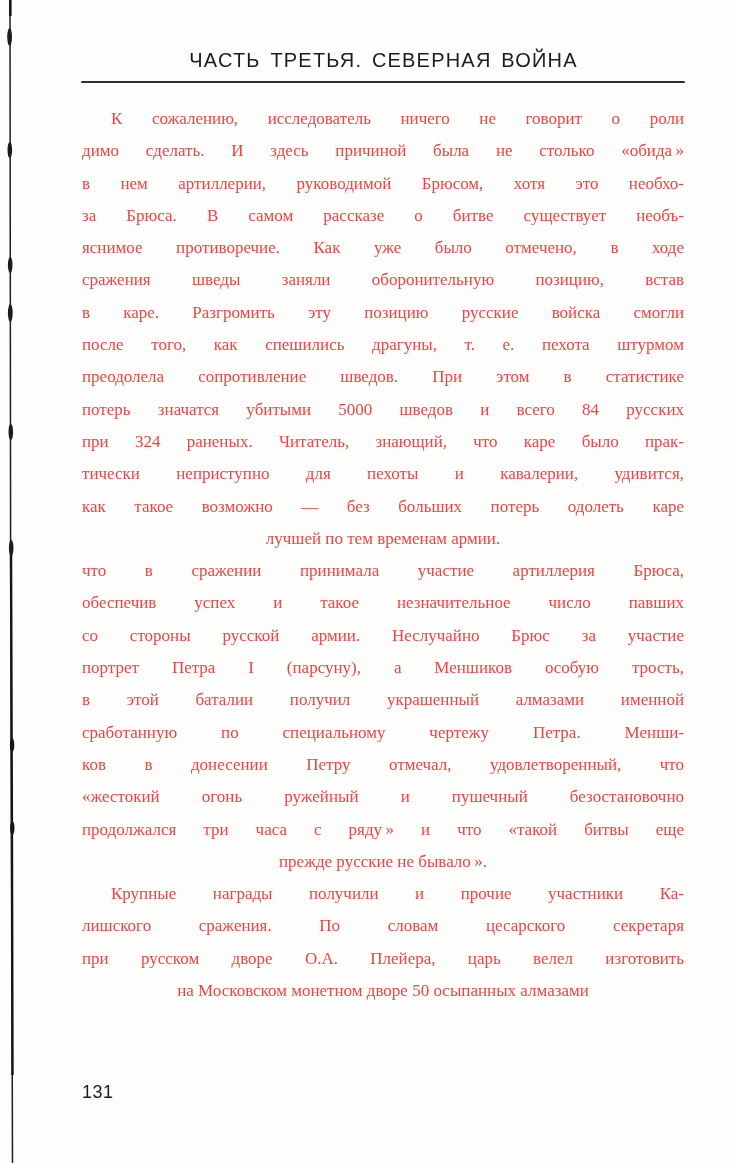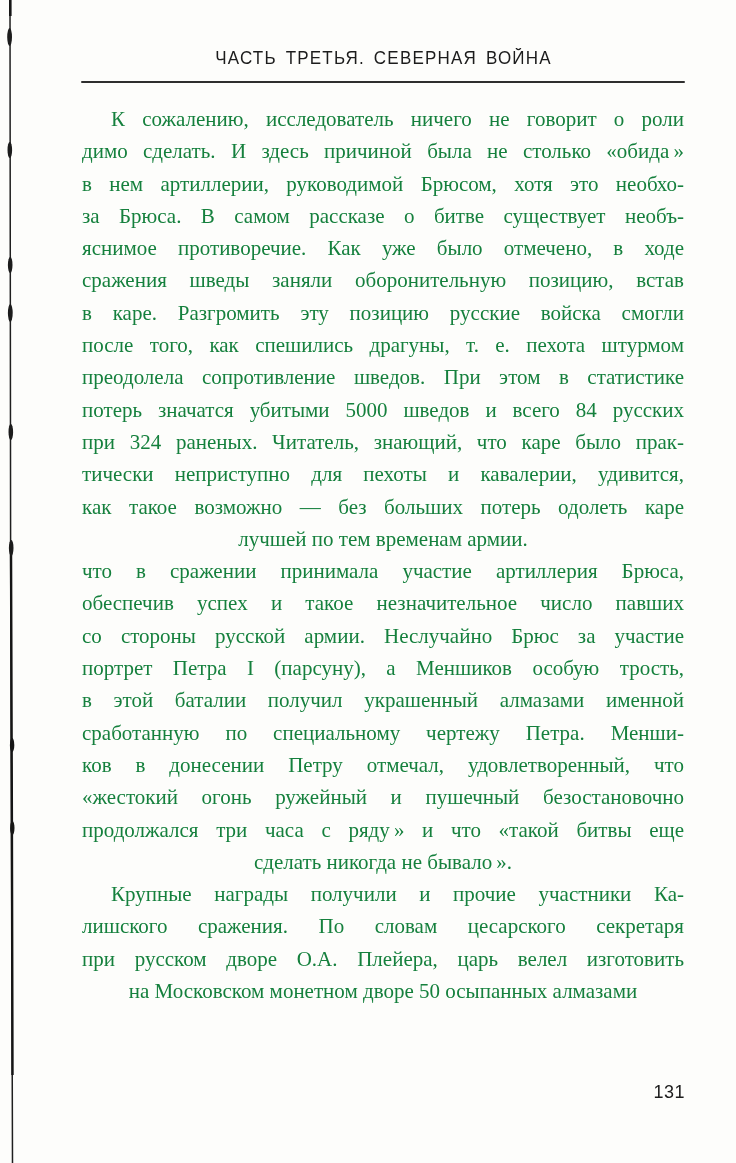--- a/index.html
+++ b/index.html
@@ -16,59 +16,59 @@
   .edge-artifact {
     position:absolute; left:0; top:0;
     width:26px; height:1163px;
     pointer-events:none;
   }
   .running-header {
     position:absolute;
     left:82px; top:49px; width:603px;
     text-align:center;
     font-family:"Liberation Sans","DejaVu Sans",sans-serif;
-    font-size:17px;
+    font-size:20px;
     letter-spacing:1.2px;
     word-spacing:3px;
     color:#1c1c1c;
     transform:scaleY(1.05);
   }
   .header-rule {
     position:absolute;
     left:81px; top:81px; width:604px; height:2px;
     background:#2e2e2e;
     border-radius:1px;
   }
   .body-text {
     position:absolute;
     left:82px; top:103px; width:602px;
   }
   .line {
     height:32.3px;
     line-height:32.3px;
-    font-size:21px;
+    font-size:17px;
     text-align:justify;
     overflow:hidden;
     white-space:normal;
-    color:#15803d;
+    color:#ef4444;
     font-family:Liberation Serif, serif;
   }
   .line::after {
     content:"";
     display:inline-block;
     width:100%;
     height:0;
   }
   .line.first { text-indent:29px; }
   .line.last  { text-align:center; }
   .line.last::after { content:none; }
   .page-number {
     position:absolute;
     left:82px; top:1082px; width:603px;
-    text-align:right;
+    text-align:left;
     font-family:"Liberation Sans","DejaVu Sans",sans-serif;
     font-size:18px;
     letter-spacing:0.5px;
     color:#1c1c1c;
   }
 </style>
 </head>
 <body>
 
 <div class="page">
@@ -108,21 +108,21 @@
       <div class="line last">лучшей по тем временам армии.</div>
       <div class="line">что в сражении принимала участие артиллерия Брюса,</div>
       <div class="line">обеспечив успех и такое незначительное число павших</div>
       <div class="line">со стороны русской армии. Неслучайно Брюс за участие</div>
       <div class="line">портрет Петра I (парсуну), а Меншиков особую трость,</div>
       <div class="line">в этой баталии получил украшенный алмазами именной</div>
       <div class="line">сработанную по специальному чертежу Петра. Менши-</div>
       <div class="line">ков в донесении Петру отмечал, удовлетворенный, что</div>
       <div class="line">«жестокий огонь ружейный и пушечный безостановочно</div>
       <div class="line">продолжался три часа с ряду » и что «такой битвы еще</div>
-      <div class="line last">сделать никогда не бывало ».</div>
+      <div class="line last">прежде русские не бывало ».</div>
       <div class="line first">Крупные награды получили и прочие участники Ка-</div>
       <div class="line">лишского сражения. По словам цесарского секретаря</div>
       <div class="line">при русском дворе О.А. Плейера, царь велел изготовить</div>
       <div class="line last">на Московском монетном дворе 50 осыпанных алмазами</div>
     </div>
 
   <div class="page-number">131</div>
 
 </div>
 

